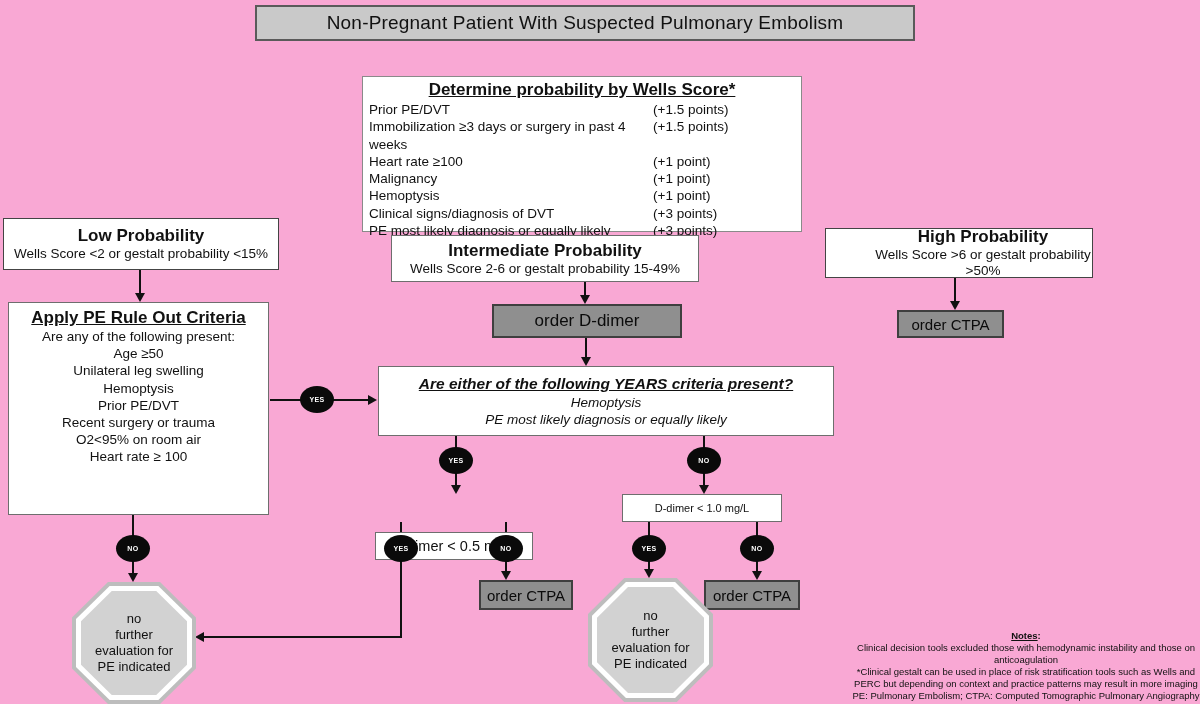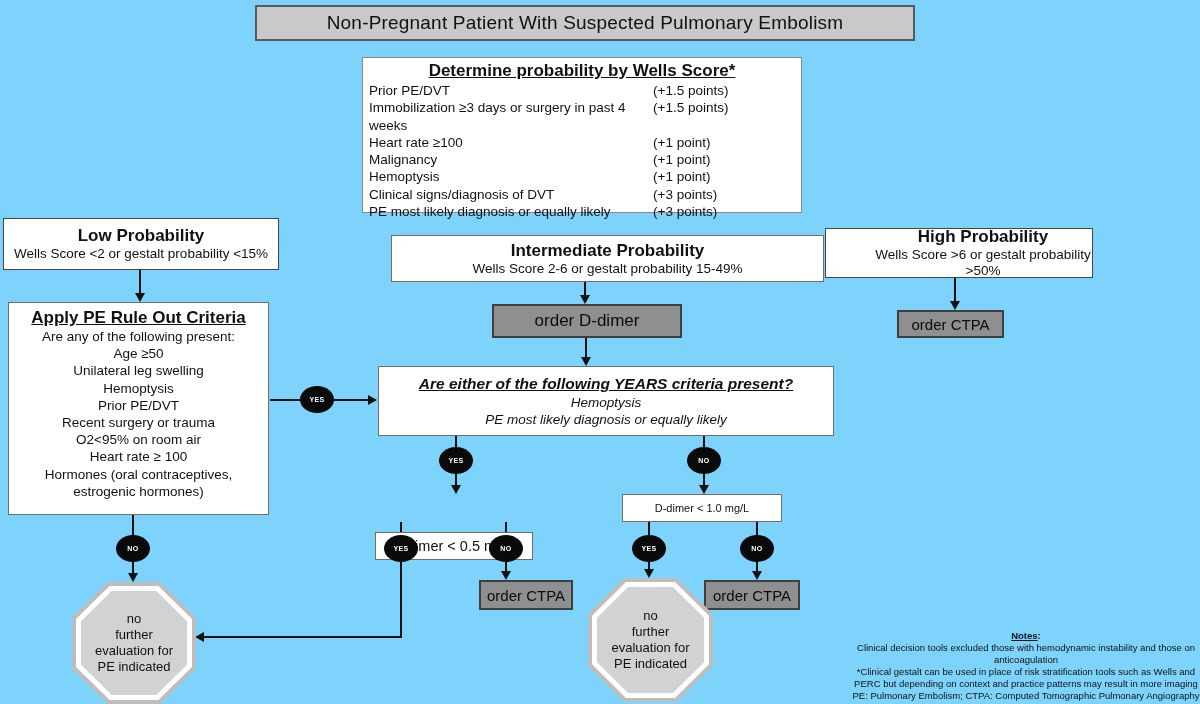--- a/index.html
+++ b/index.html
@@ -1,29 +1,29 @@
 <!DOCTYPE html>
 <html><head>
 <meta charset="utf-8">
 <style>
   html,body{margin:0;padding:0;background:#ffffff;}
-  #canvas{position:relative;width:1200px;height:704px;background:#7dd3fc;
+  #canvas{position:relative;width:1200px;height:704px;background:#f9a8d4;
           font-family:"Liberation Sans","DejaVu Sans",sans-serif;color:#111;overflow:hidden;}
 
   .box{position:absolute;background:#fff;border:1px solid #6e6e6e;box-sizing:border-box;z-index:2;}
   .center{display:flex;flex-direction:column;align-items:center;justify-content:center;text-align:center;}
 
   .title-banner{background:#c9c9c9;border:2px solid #5a5a5a;font-size:19px;letter-spacing:.2px;}
 
   .gray-action{background:#8f8f8f;border:2px solid #3f3f3f;color:#0b0b0b;}
 
   .bold-u{font-weight:bold;text-decoration:underline;}
 
   
-  .wells{padding:3px 6px 2px 6px;}
+  .wells{padding:3px 6px 2px 6px;margin-top:19px;}
   .wells-title{text-align:center;font-size:17px;margin-bottom:1px;}
   .wells-row{display:flex;font-size:13.5px;line-height:17.3px;}
   .wells-row .lbl{flex:1;text-align:left;}
   .wells-row .pts{width:142px;text-align:left;}
 
   .prob-title{font-size:17px;font-weight:bold;line-height:20px;}
   .prob-sub{font-size:13.5px;line-height:16px;}
 
   .years-title{font-size:15.5px;font-weight:bold;text-decoration:underline;line-height:20px;}
   .years-line{font-size:13.5px;line-height:17px;}
@@ -96,21 +96,21 @@
       <span class="lbl">PE most likely diagnosis or equally likely</span>
       <span class="pts">(+3 points)</span>
     </div>
   </div>
 
   <div class="box center" style="left:3px;top:218px;width:276px;height:52px;border-color:#444;">
     <div class="prob-title">Low Probability</div>
     <div class="prob-sub">Wells Score &lt;2 or gestalt probability &lt;15%</div>
   </div>
 
-  <div class="box center" style="left:391px;top:235px;width:433px;height:47px;">
+  <div class="box center" style="left:391px;top:235px;width:308px;height:47px;">
     <div class="prob-title">Intermediate Probability</div>
     <div class="prob-sub">Wells Score 2-6 or gestalt probability 15-49%</div>
   </div>
 
   <div class="box center" style="left:825px;top:228px;width:268px;height:50px;border-color:#444;padding-left:48px;">
     <div class="prob-title">High Probability</div>
     <div class="prob-sub">Wells Score &gt;6 or gestalt probability &gt;50%</div>
   </div>
 
   <div class="box gray-action center" style="left:492px;top:304px;width:190px;height:34px;font-size:17px;">
@@ -130,21 +130,20 @@
   <div class="box perc" style="left:8px;top:302px;width:261px;height:213px;text-align:center;">
     <div class="perc-title bold-u">Apply PE Rule Out Criteria</div>
     <div class="perc-line">Are any of the following present:</div>
     <div class="perc-line">Age ≥50</div>
     <div class="perc-line">Unilateral leg swelling</div>
     <div class="perc-line">Hemoptysis</div>
     <div class="perc-line">Prior PE/DVT</div>
     <div class="perc-line">Recent surgery or trauma</div>
     <div class="perc-line">O2&lt;95% on room air</div>
     <div class="perc-line">Heart rate ≥ 100</div>
-    <div class="perc-line" style="padding:0 28px;">Hormones (oral contraceptives, estrogenic hormones)</div>
   </div>
 
   <div class="box center" style="left:375px;top:494px;width:158px;height:28px;font-size:14.5px;margin-top:38px;">
     <span>D-dimer &lt; 0.5 mg/L</span>
   </div>
   <div class="box center" style="left:622px;top:494px;width:160px;height:28px;font-size:11px;">
     <span>D-dimer &lt; 1.0 mg/L</span>
   </div>
 
   <div class="box gray-action center" style="left:479px;top:580px;width:94px;height:30px;font-size:15px;">

